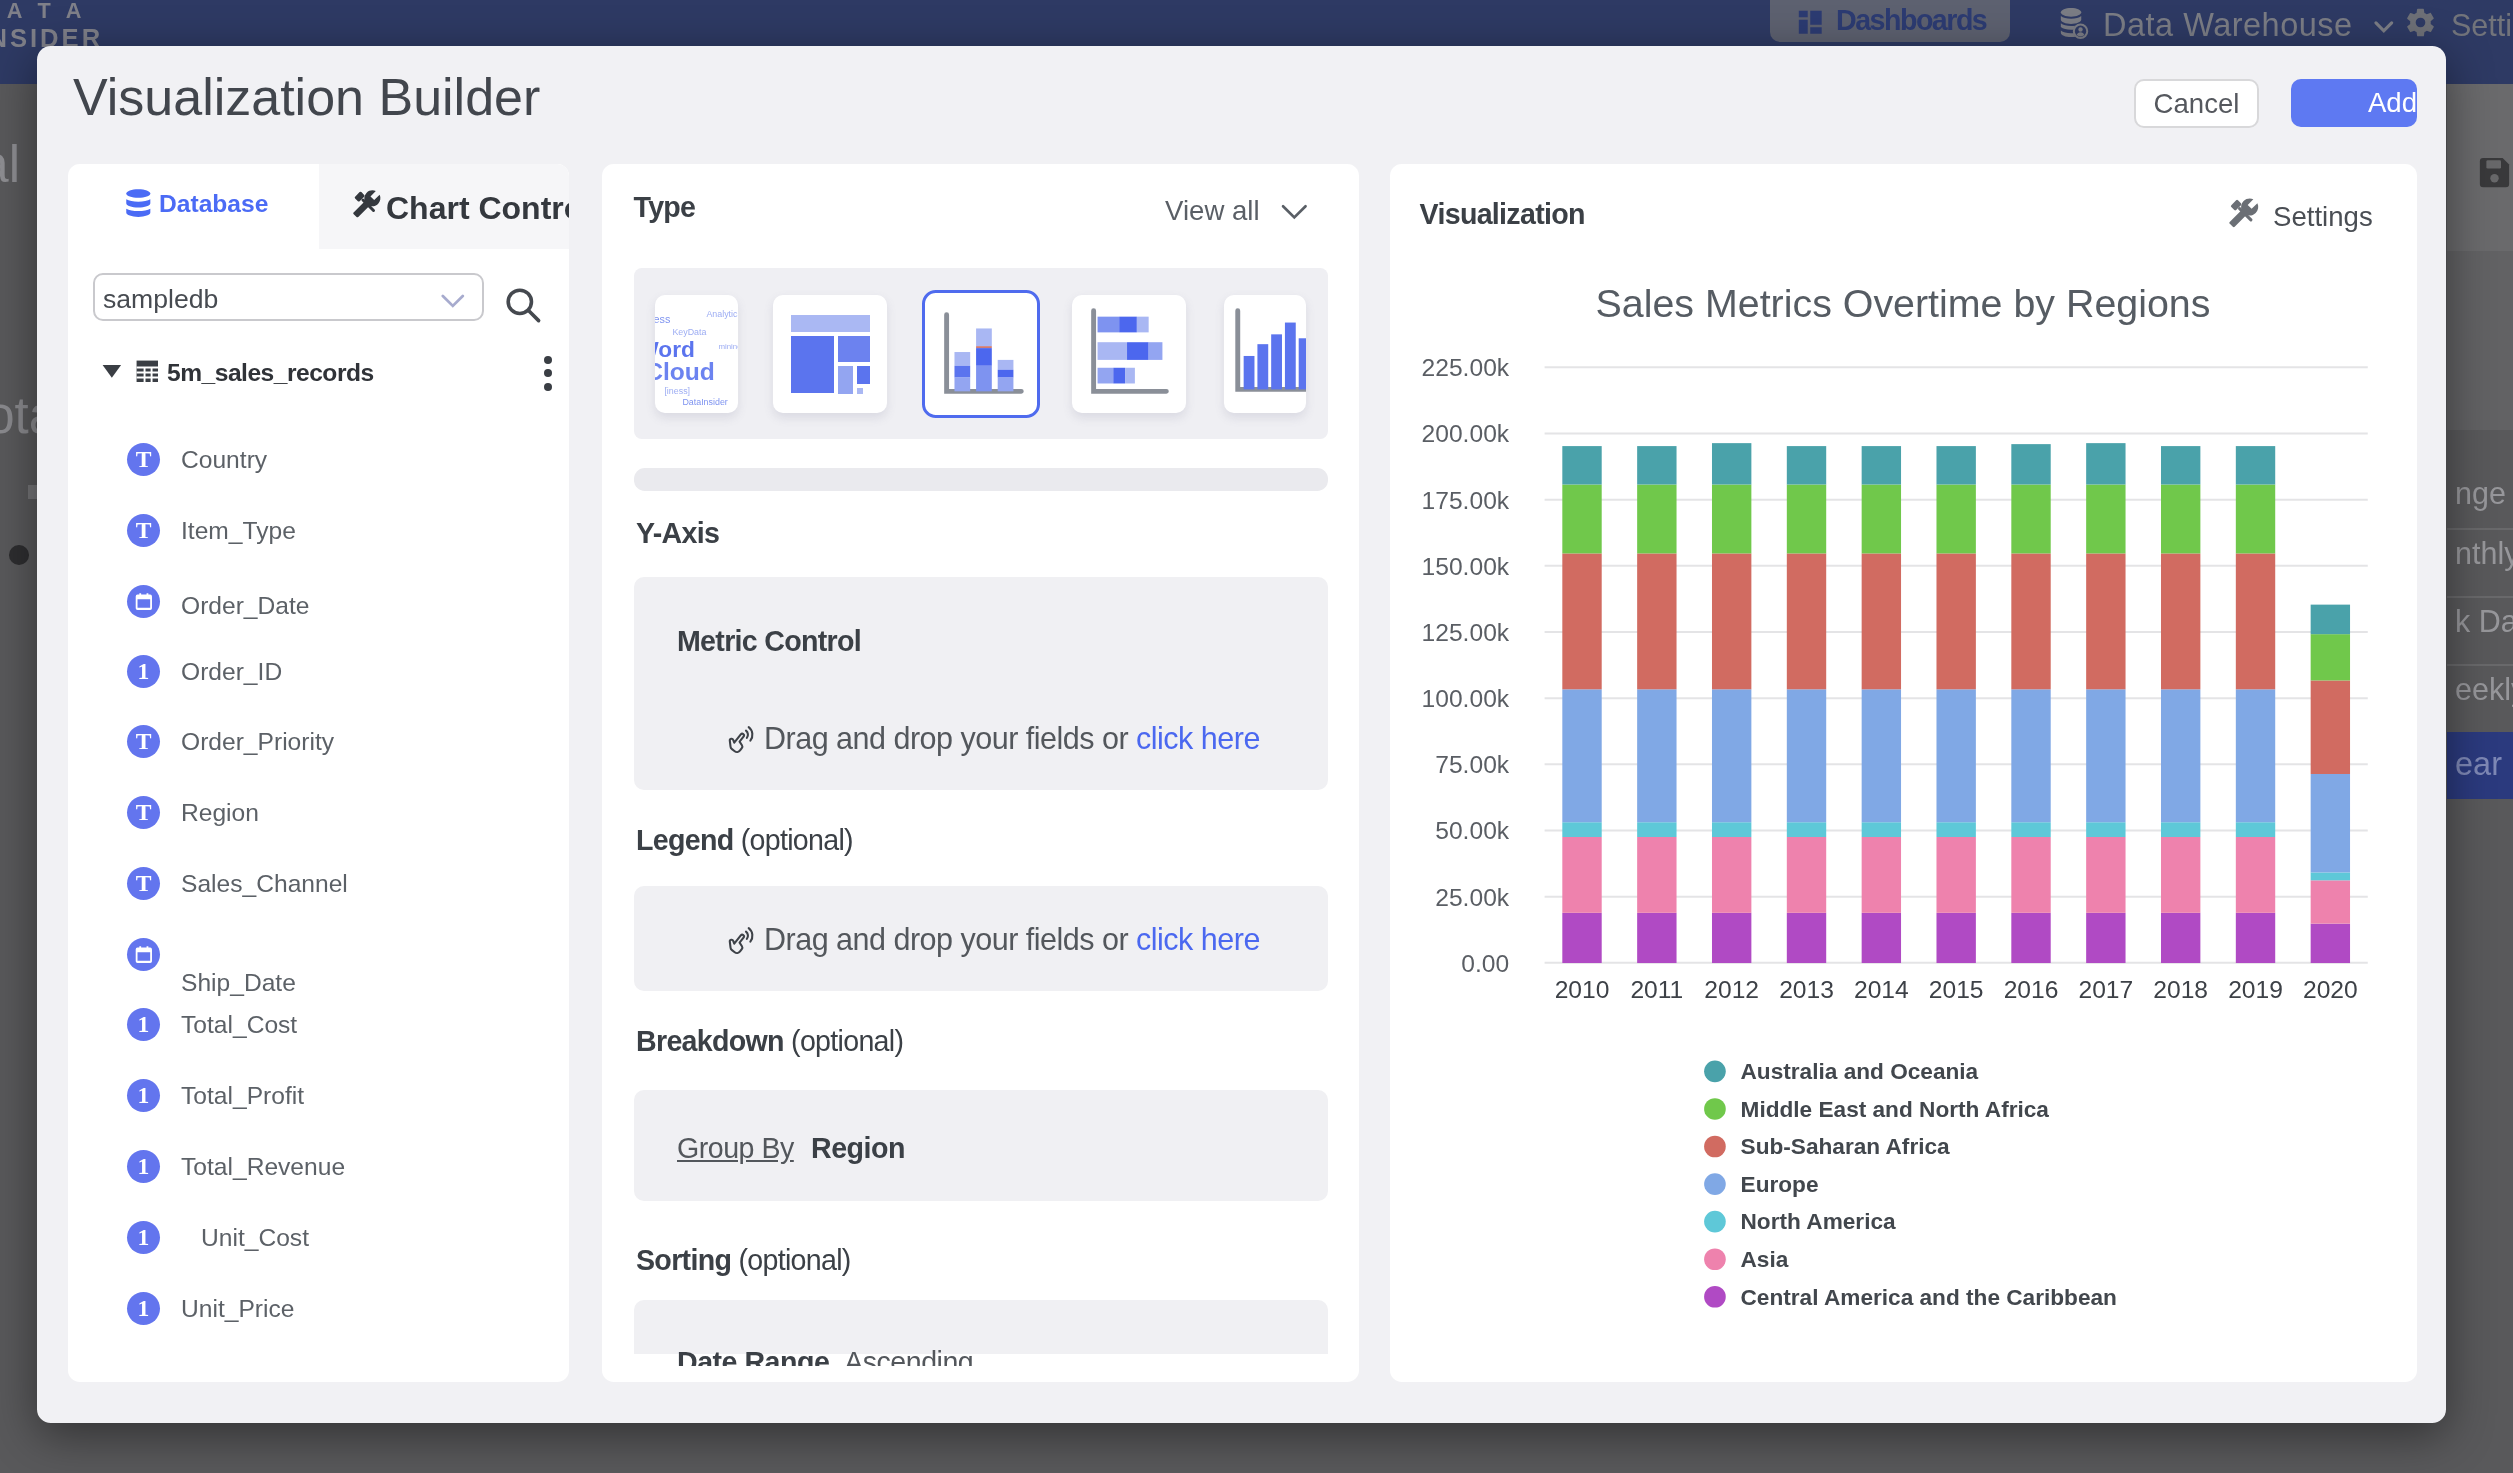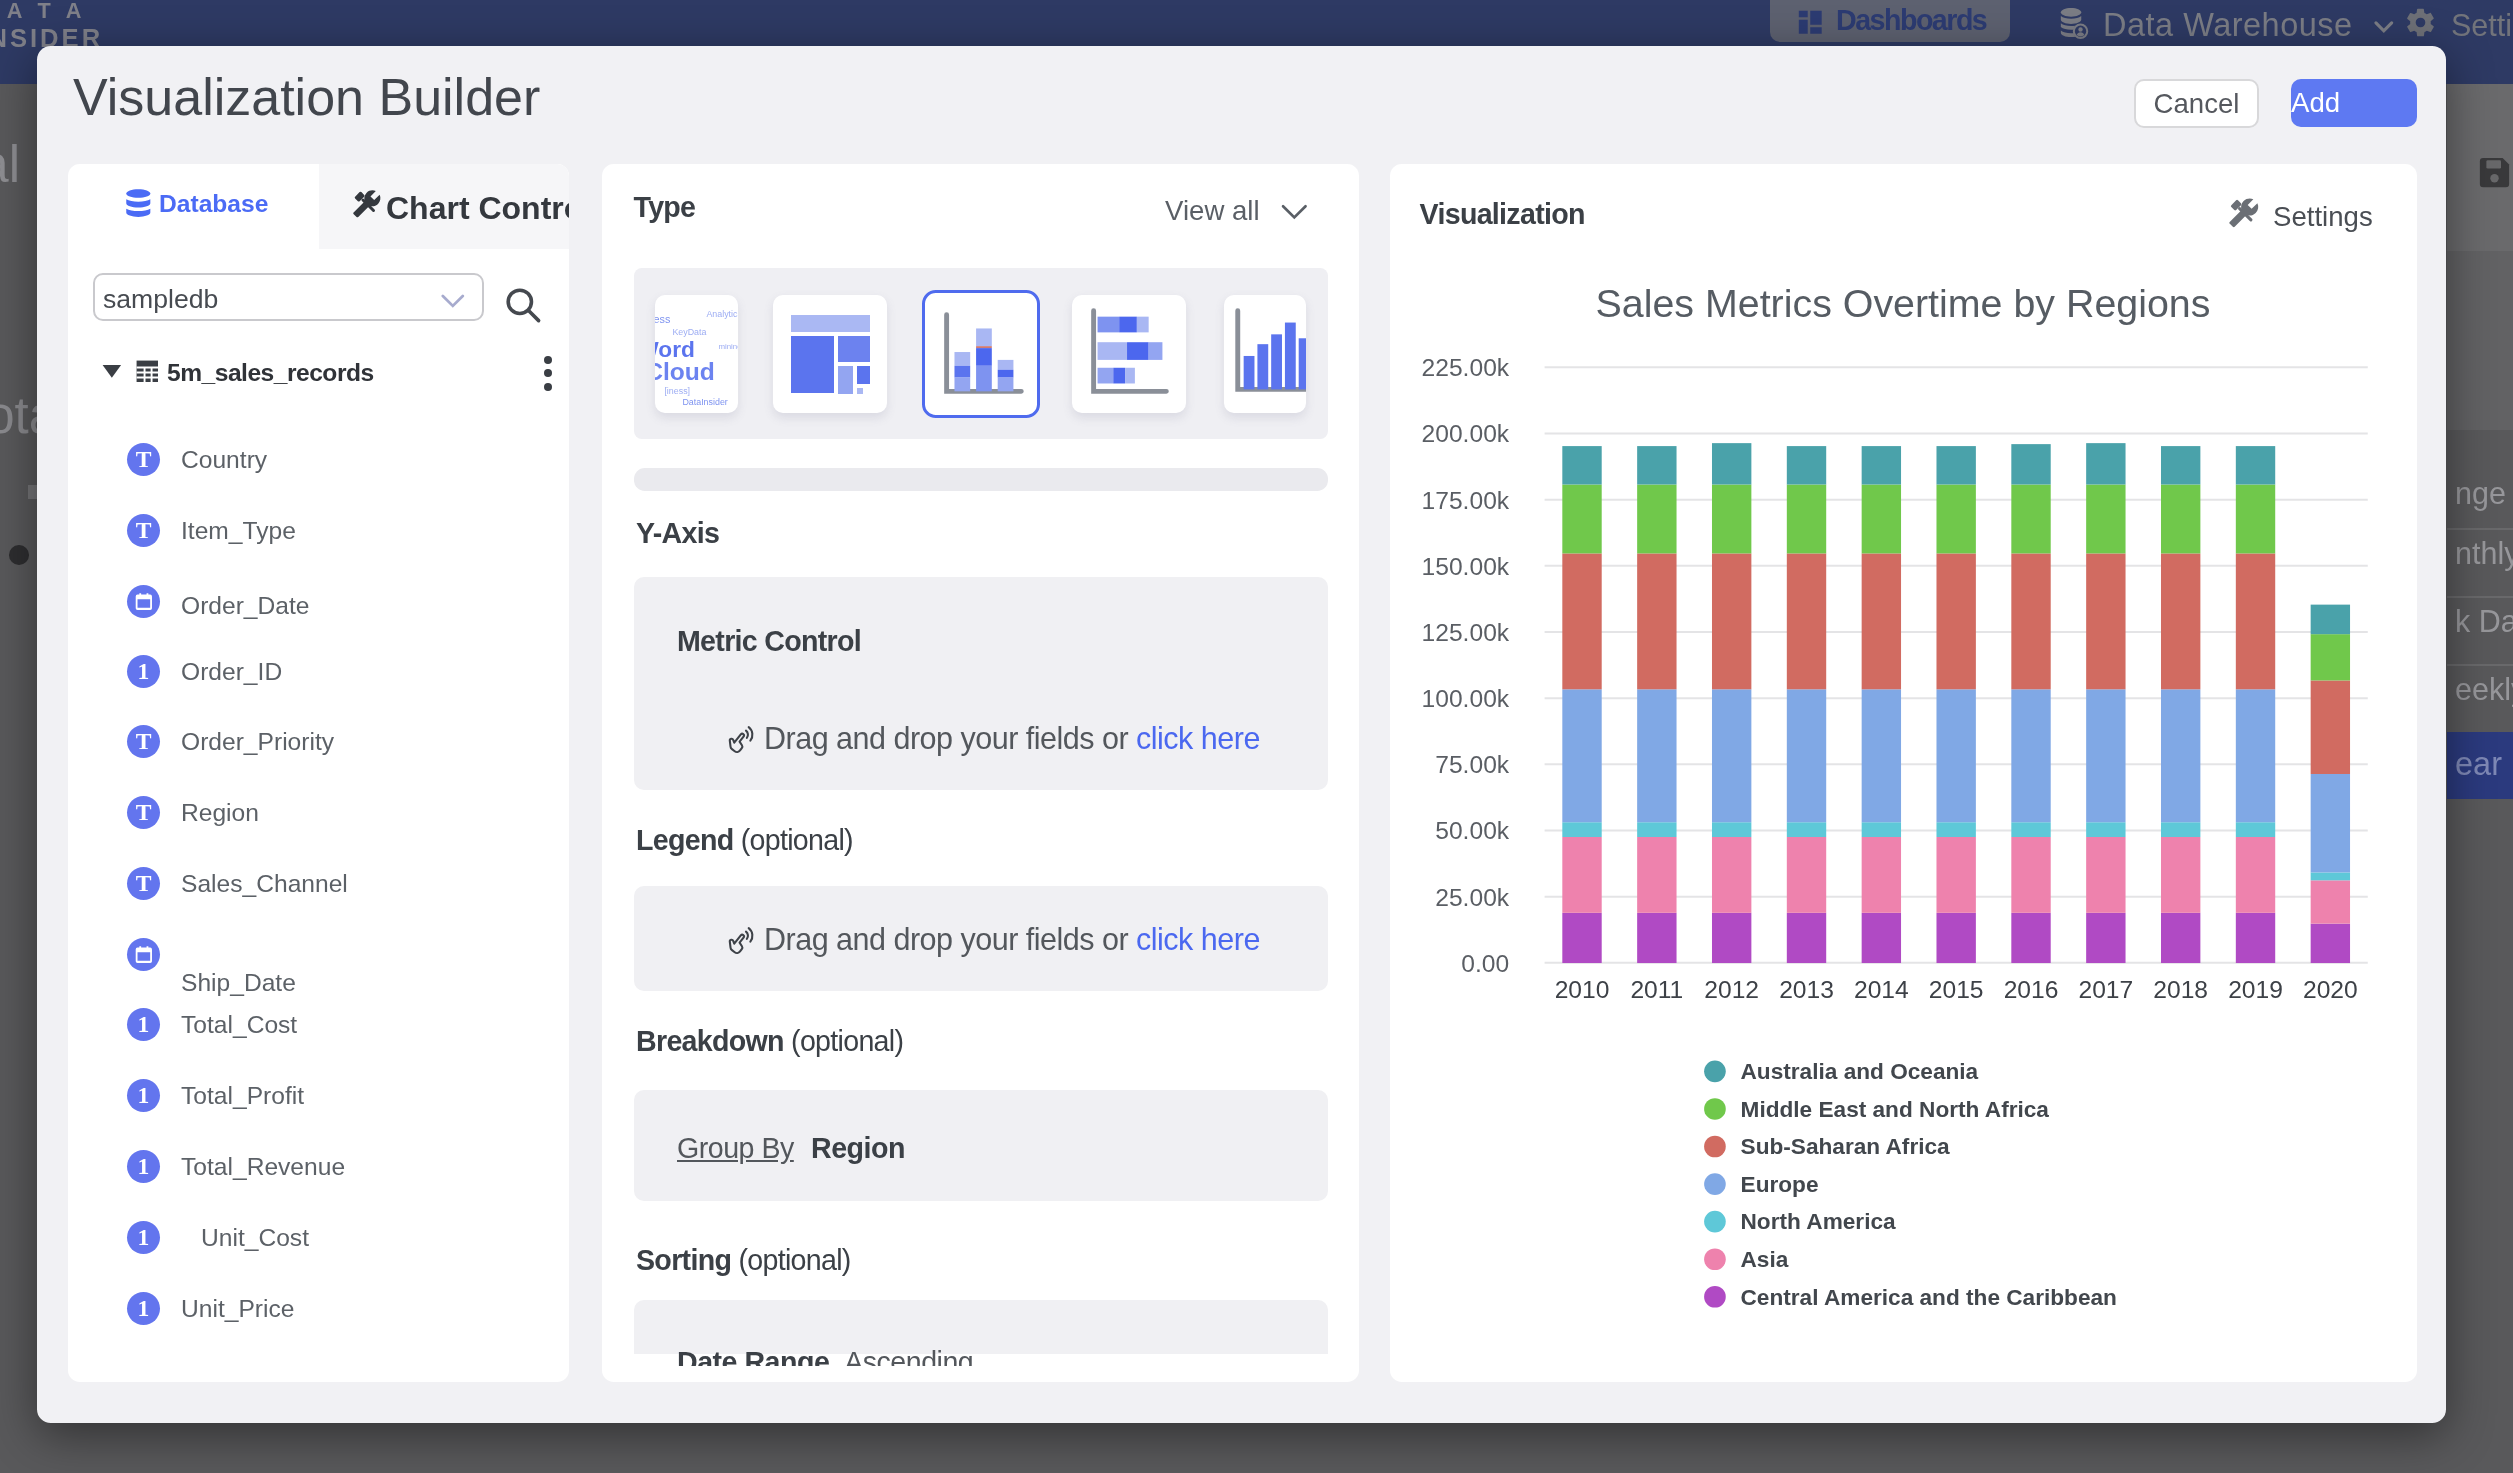--- a/index.html
+++ b/index.html
@@ -68,21 +68,21 @@
 <div class="abs" style="left:2455px;top:604px;font-size:30.5px;color:#97979b;white-space:nowrap;">k Date</div>
 <div class="abs" style="left:2455px;top:672px;font-size:30.5px;color:#97979b;white-space:nowrap;">eekly</div>
 <div class="abs" style="left:2447px;top:528px;width:67px;height:2px;background:#69696b;"></div>
 <div class="abs" style="left:2447px;top:596px;width:67px;height:2px;background:#69696b;"></div>
 <div class="abs" style="left:2447px;top:664px;width:67px;height:2px;background:#69696b;"></div>
 <div class="abs" style="left:2447px;top:732px;width:67px;height:67px;background:#2b3a7e;"></div>
 <div class="abs" style="left:2455px;top:746px;font-size:32.5px;color:#7e88b5;">ear</div>
 <div id="modal">
 <div class="abs" style="left:36px;top:20.7px;font-size:52px;color:#42464d;white-space:nowrap;">Visualization Builder</div>
 <div class="abs" style="left:2097px;top:33px;width:125px;height:49px;background:#fff;border:2px solid #d8d8da;border-radius:9.9px;text-align:center;line-height:45px;font-size:27.6px;color:#55585e;">Cancel</div>
-<div class="abs" style="left:2254px;top:33px;width:126px;height:48px;background:#5e79f2;border-radius:9.9px;text-align:left;line-height:48px;font-size:27.6px;color:#fff;">Add</div>
+<div class="abs" style="left:2254px;top:33px;width:126px;height:48px;background:#5e79f2;border-radius:9.9px;text-align:right;line-height:48px;font-size:27.6px;color:#fff;">Add</div>
 </div>
 <div class="panel" style="left:68px;width:501px;overflow:hidden;">
 <div class="abs" style="left:251px;top:0;width:250px;height:85px;background:#f6f6f8;border-radius:0 11.8px 0 0;"></div>
 <svg class="abs" style="left:57px;top:23.6px;" width="26.6" height="32.5" viewBox="0 0 22 27" fill="#4b6bf5">
 <path d="M1 4.6C1 2.6 5.5 1 11 1s10 1.6 10 3.6S16.5 8.2 11 8.2 1 6.6 1 4.6z"></path>
 <path d="M1 9.4c2.2 1.3 5.8 2 10 2s7.8-.7 10-2v3.2c0 2-4.5 3.6-10 3.6S1 14.6 1 12.6z"></path>
 <path d="M1 17.2c2.2 1.3 5.8 2 10 2s7.8-.7 10-2v3.2c0 2-4.5 3.6-10 3.6S1 22.4 1 20.4z"></path>
     </svg>
 <div class="abs" style="left:91px;top:25.6px;font-size:24.6px;font-weight:bold;color:#4b6bf5;white-space:nowrap;">Database</div>
 <svg class="abs" style="left:284px;top:24.6px;" width="29.6" height="29.6" viewBox="0 0 24 24" fill="#34383e">

